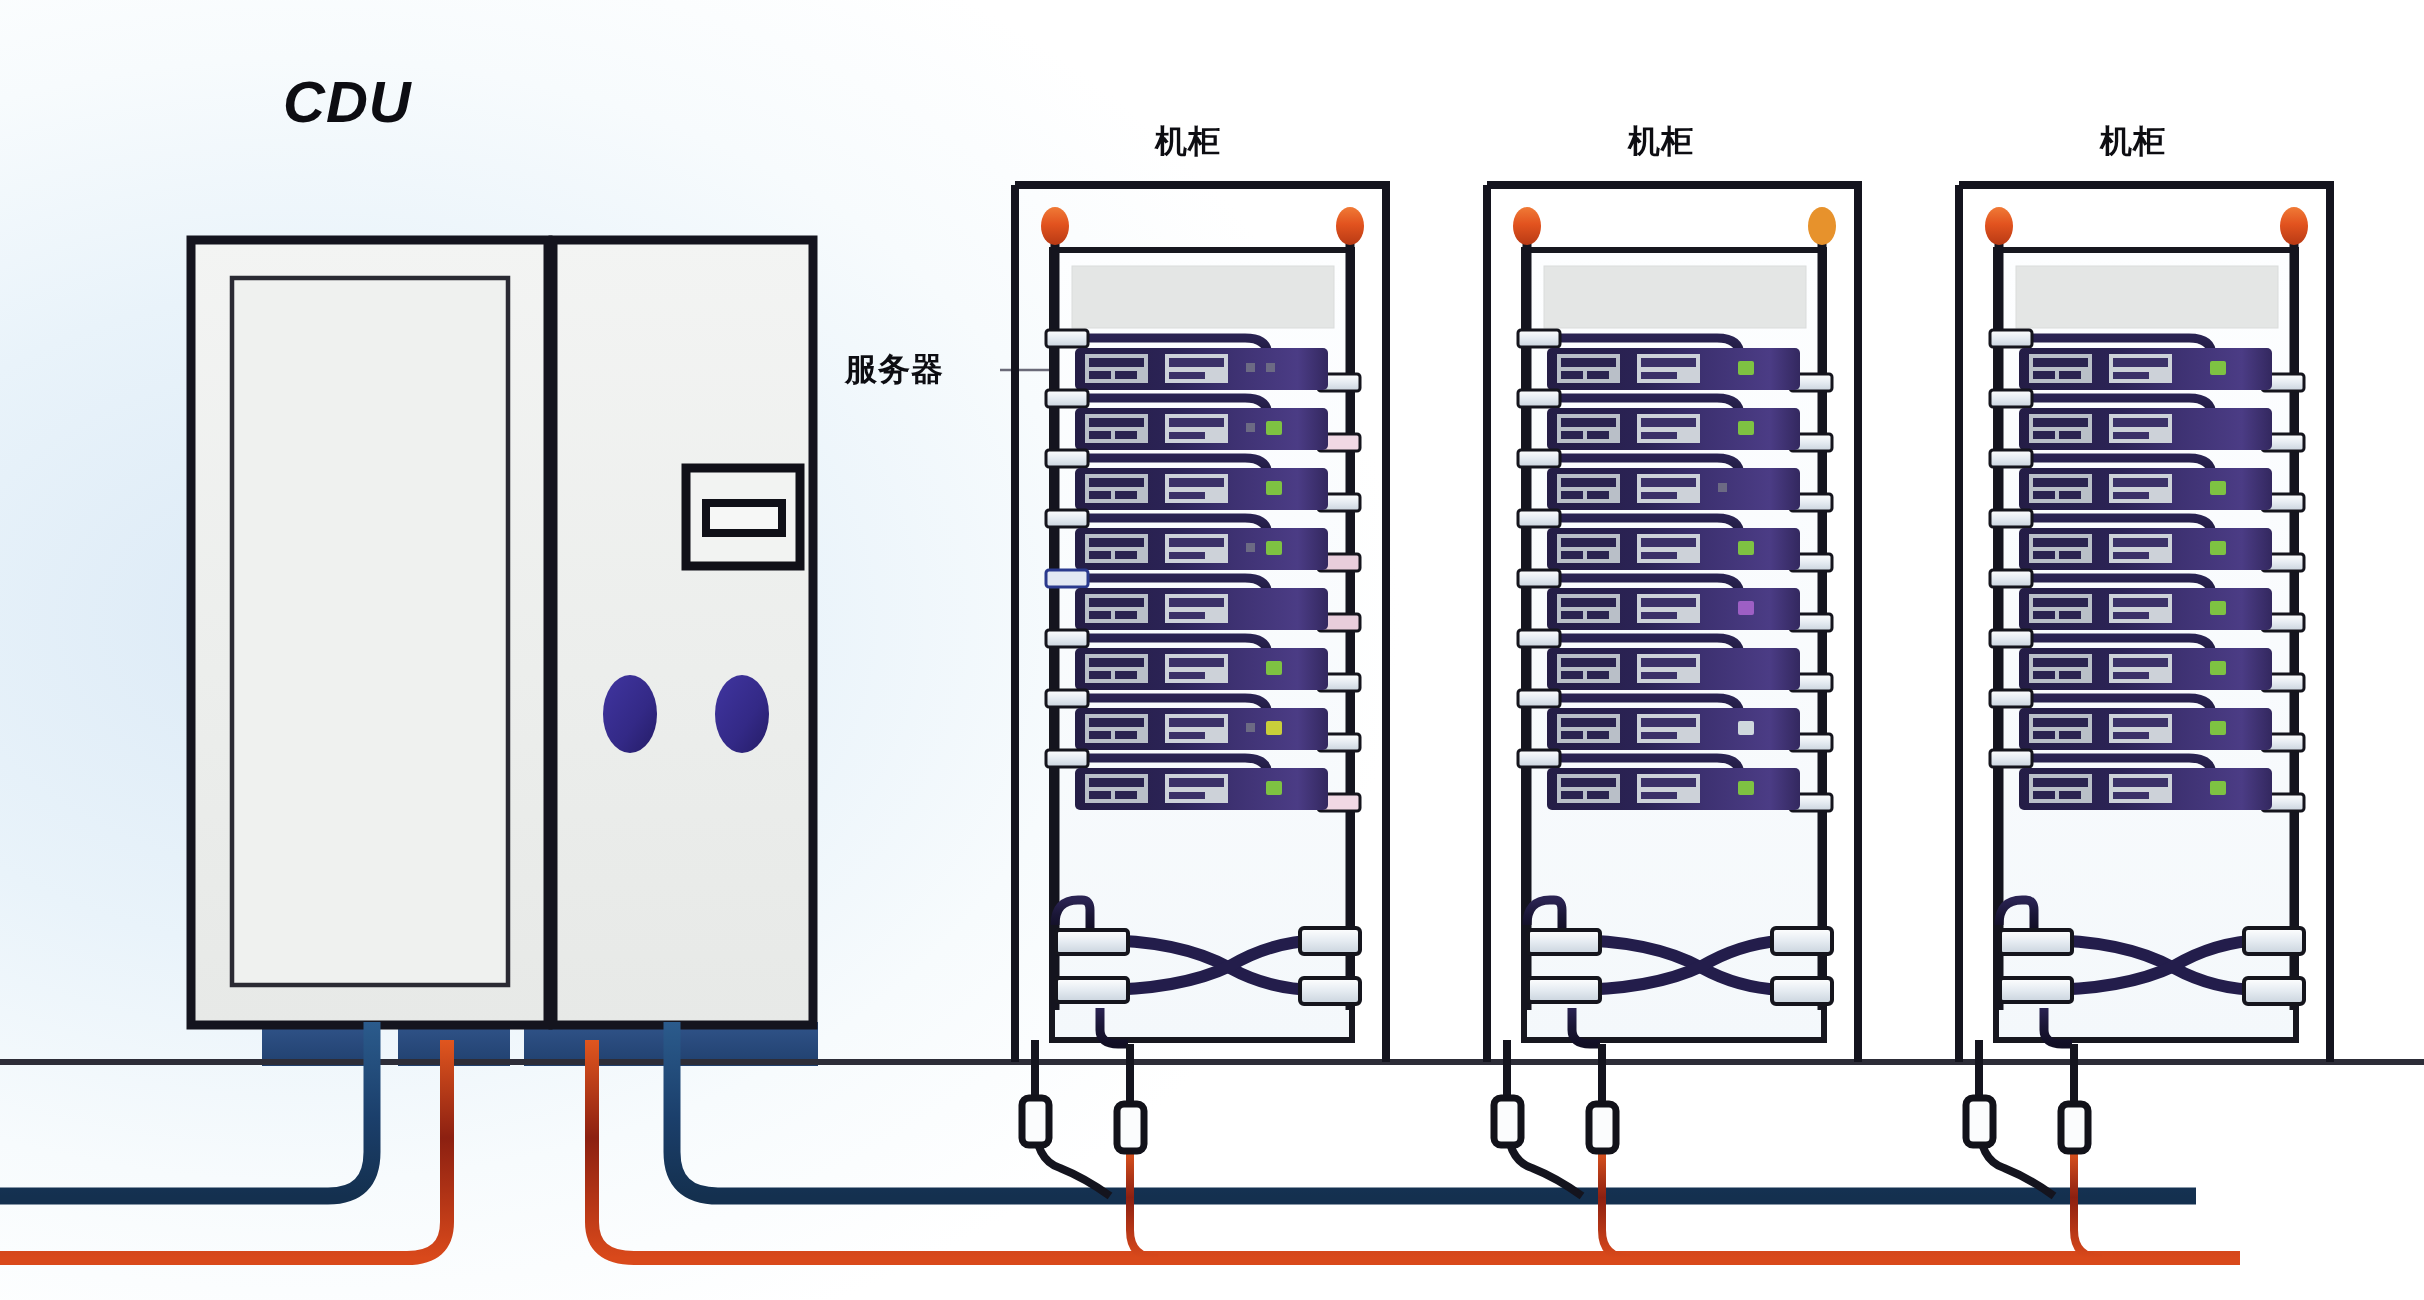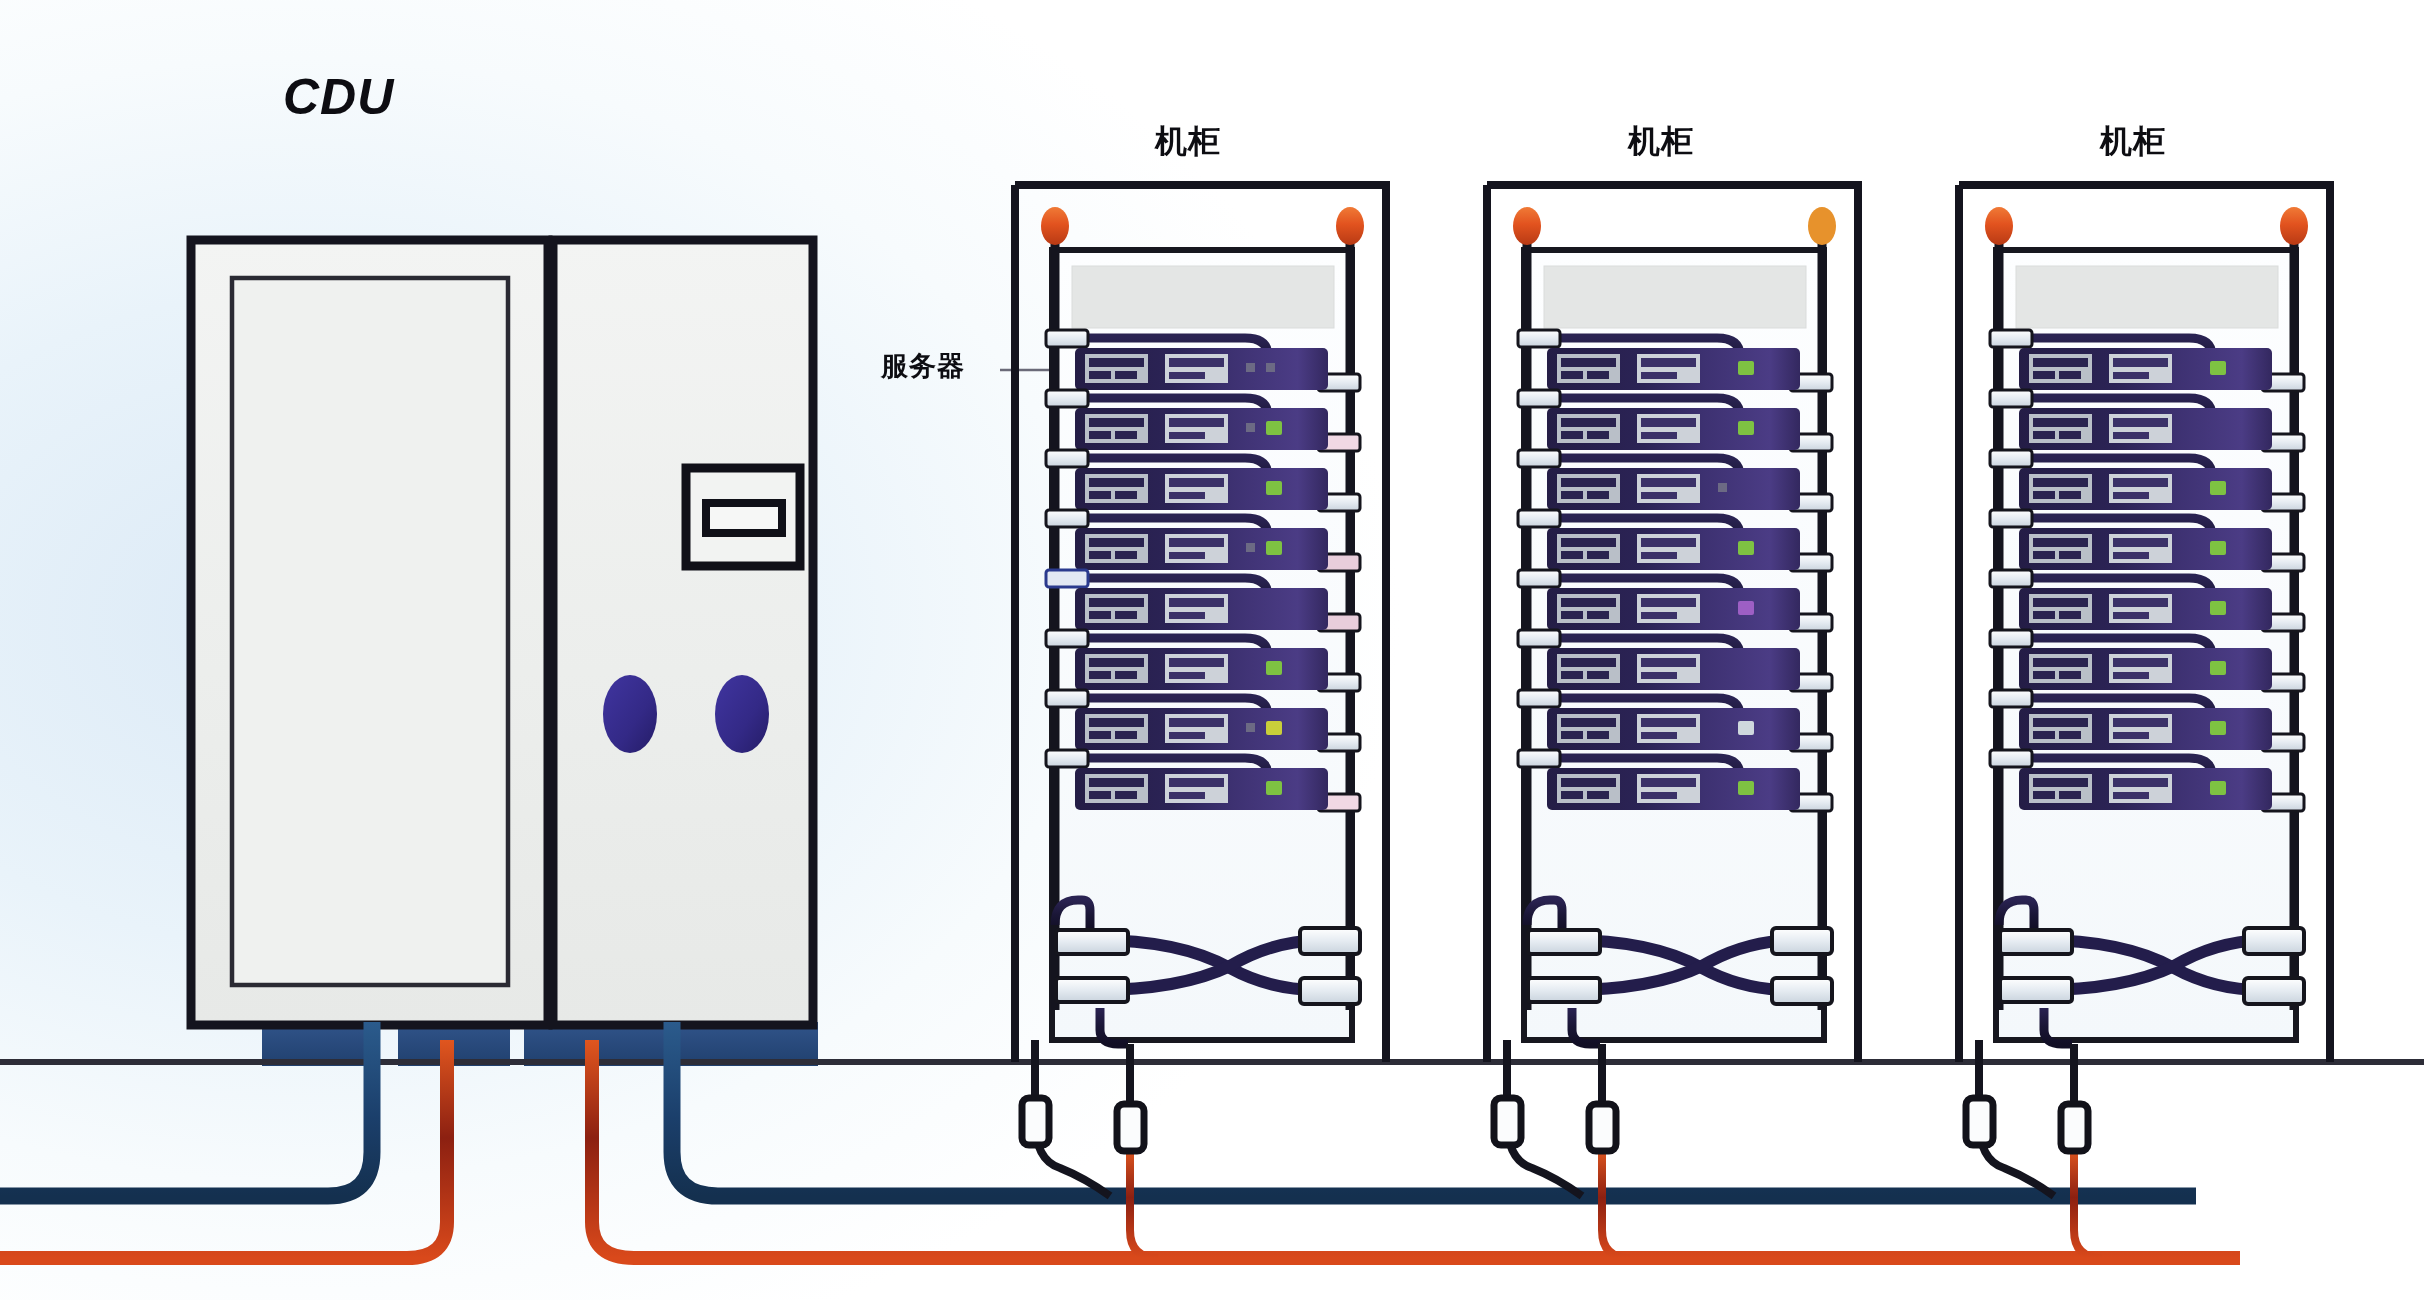--- a/index.html
+++ b/index.html
@@ -21,23 +21,23 @@
 
   .label {
     position: absolute;
     color: #0d0d12;
     font-weight: 700;
     font-style: italic;
     letter-spacing: 1px;
     white-space: nowrap;
     user-select: none;
   }
-  .label-cdu { font-size: 50px; font-style: italic; }
+  .label-cdu { font-size: 58px; font-style: italic; }
   .label-rack { font-size: 32px; font-style: normal; font-weight: 700; }
-  .label-server { font-size: 27px; font-style: normal; font-weight: 700; margin-left: 36px; }
+  .label-server { font-size: 32px; font-style: normal; font-weight: 700; }
 </style>
 </head>
 <body>
 
 <div id="stage">
 
   <div class="label label-cdu" style="left:283px; top:68px;">CDU</div>
 
   <div class="label label-server" style="left:845px; top:348px;">服务器</div>
 

